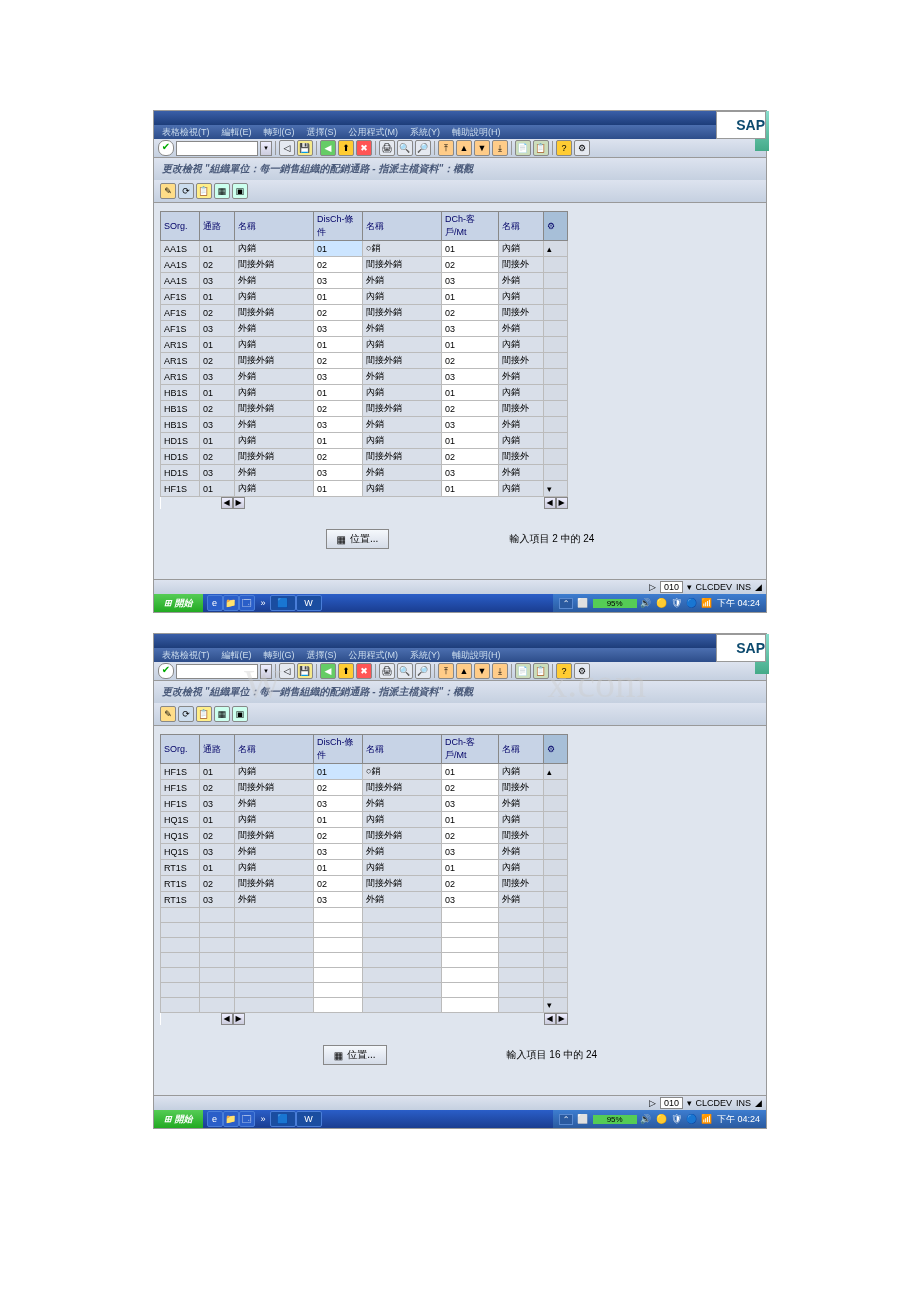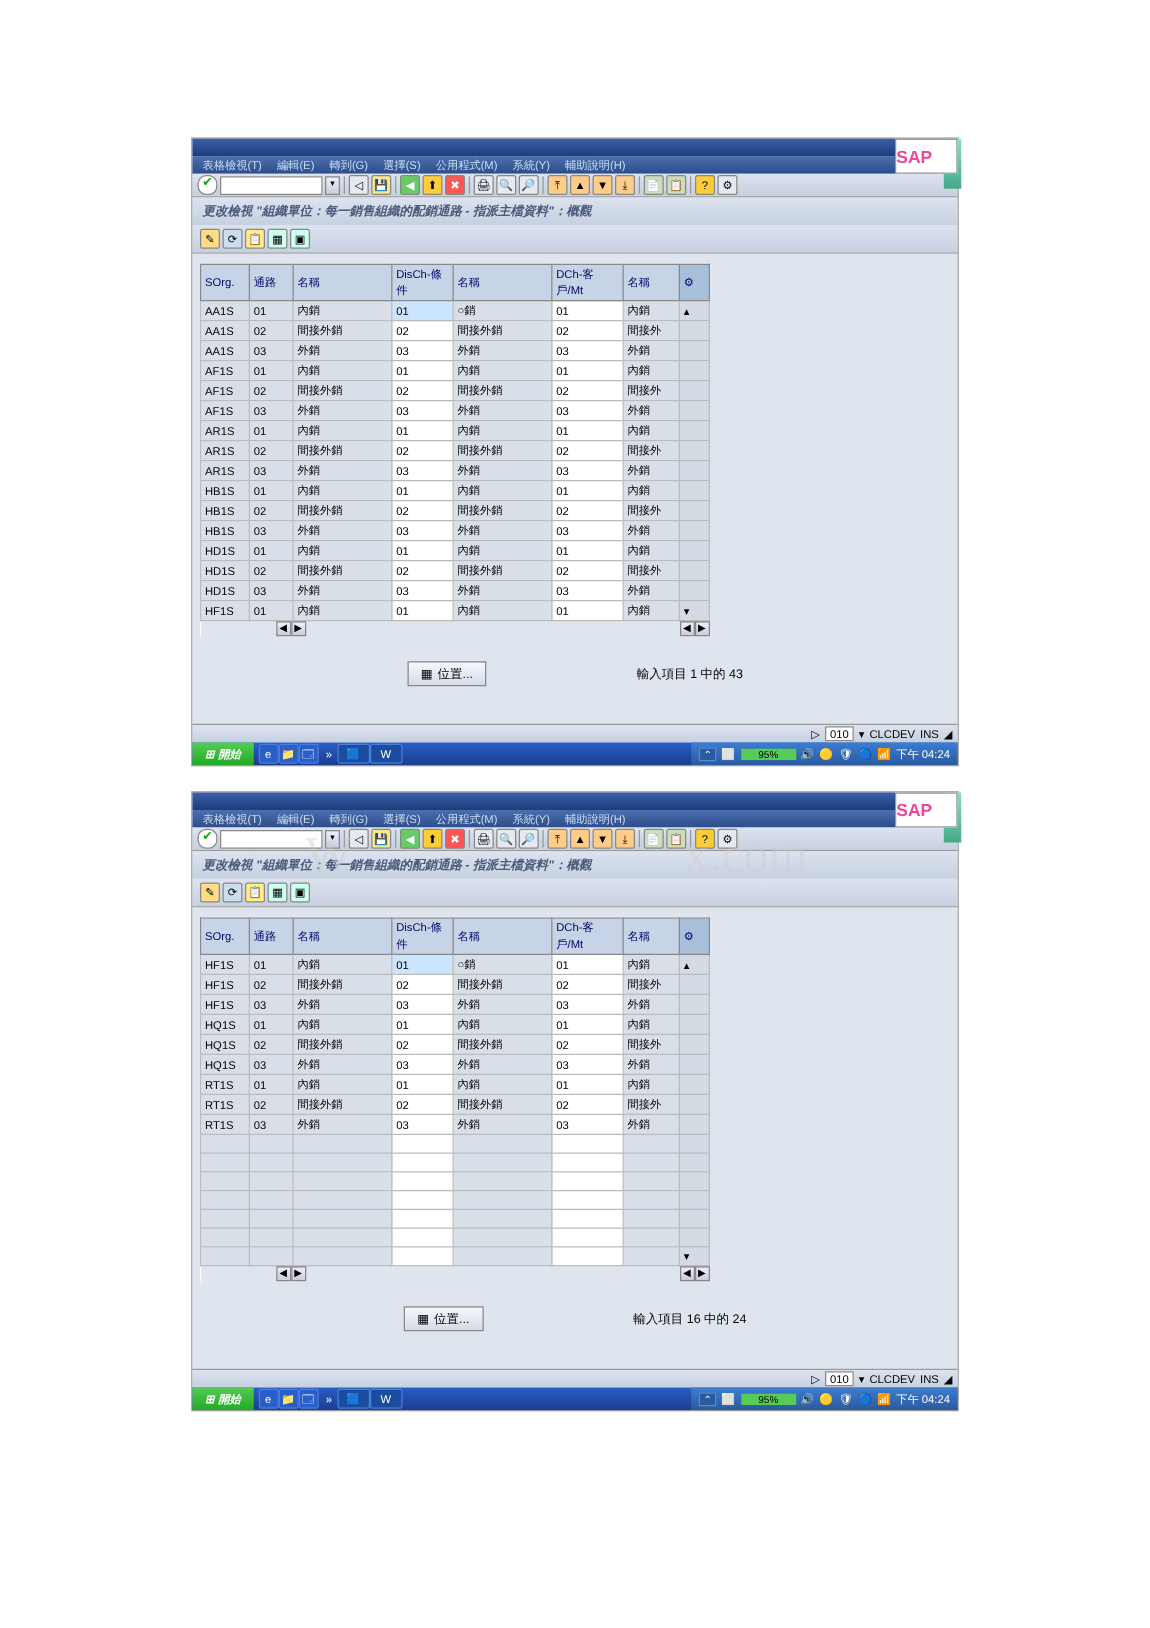--- a/index.html
+++ b/index.html
@@ -1,21 +1,21 @@
 <!DOCTYPE html>
 <html><head>
 <meta charset="utf-8">
 <style>
 body{margin:0;background:#fff;font-family:Arial,sans-serif;font-size:10px}
 .page{width:920px;margin:0 auto;padding:110px 0 0 0}
 .shot{width:612px;margin:0 auto 20px;background:#e8e8e8;border:1px solid #999}
 .titlebar{background:linear-gradient(#3a5fa8,#1d3d7a);height:14px;position:relative}
 .winctl{position:absolute;right:3px;top:1px;display:flex;gap:1px}
 .winctl span{width:10px;height:10px;background:#5a7ab0;border:1px solid #7a9ad0;font-size:8px;text-align:center;line-height:10px;color:#ccc}
-.sap{position:absolute;right:0;top:0;width:48px;height:26px;background:#fff;border:1px solid #999;font-weight:bold;font-size:14px;color:#ec4899;text-align:left;line-height:26px;z-index:5}
+.sap{position:absolute;right:0;top:0;width:48px;height:26px;background:#fff;border:1px solid #999;font-weight:bold;font-size:14px;color:#0c4a6e;text-align:right;line-height:26px;z-index:5}
 .gh{position:absolute;right:-3px;top:0;width:14px;height:40px;background:linear-gradient(#8dc,#4a8);z-index:4}
 .menubar{background:linear-gradient(#4c6fb0,#2d4d8a);height:14px;display:flex;padding:0 8px;color:#cde;font-size:9px;align-items:center;gap:12px}
 .toolbar{background:linear-gradient(#dde3ef,#c5d0e0);height:18px;display:flex;align-items:center;padding:0 4px;gap:2px;border-bottom:1px solid #999}
 .check{width:14px;height:14px;background:#fff;border:1px solid #888;border-radius:7px;color:#0a0;font-size:10px;text-align:center;line-height:12px}
 .cmdbox{width:80px;height:13px;background:#fff;border:1px solid #888}
 .dropbtn{width:10px;height:13px;background:linear-gradient(#eef,#ccd);border:1px solid #888;font-size:7px;text-align:center;line-height:11px}
 .sep{width:1px;height:14px;background:#999;margin:0 1px}
 .tbtn{width:14px;height:14px;border:1px solid #888;border-radius:2px;font-size:9px;text-align:center;line-height:14px}
 .titlestrip{background:linear-gradient(#dde3ef,#c5d0e0);padding:4px 8px;color:#4a5a7a;font-style:italic;font-size:10px;font-weight:bold}
 .subtool{background:linear-gradient(#dde3ef,#c5d0e0);padding:3px 6px;display:flex;gap:2px;border-bottom:1px solid #999}
@@ -292,21 +292,21 @@
                 </div>
               </td>
             </tr>
 </tbody>
         </table>
 <div class="posrow">
 <span class="posbtn">
             <span>▦</span>
             <span>位置...</span>
           </span>
-<span>輸入項目 1 中的 43</span>
+<span>輸入項目 2 中的 24</span>
 </div>
 </div>
 <div class="status">
 <span>▷</span>
 <span class="stbox">010</span>
 <span>▾</span>
 <span>CLCDEV</span>
 <span>INS</span>
 <span>◢</span>
 </div>

